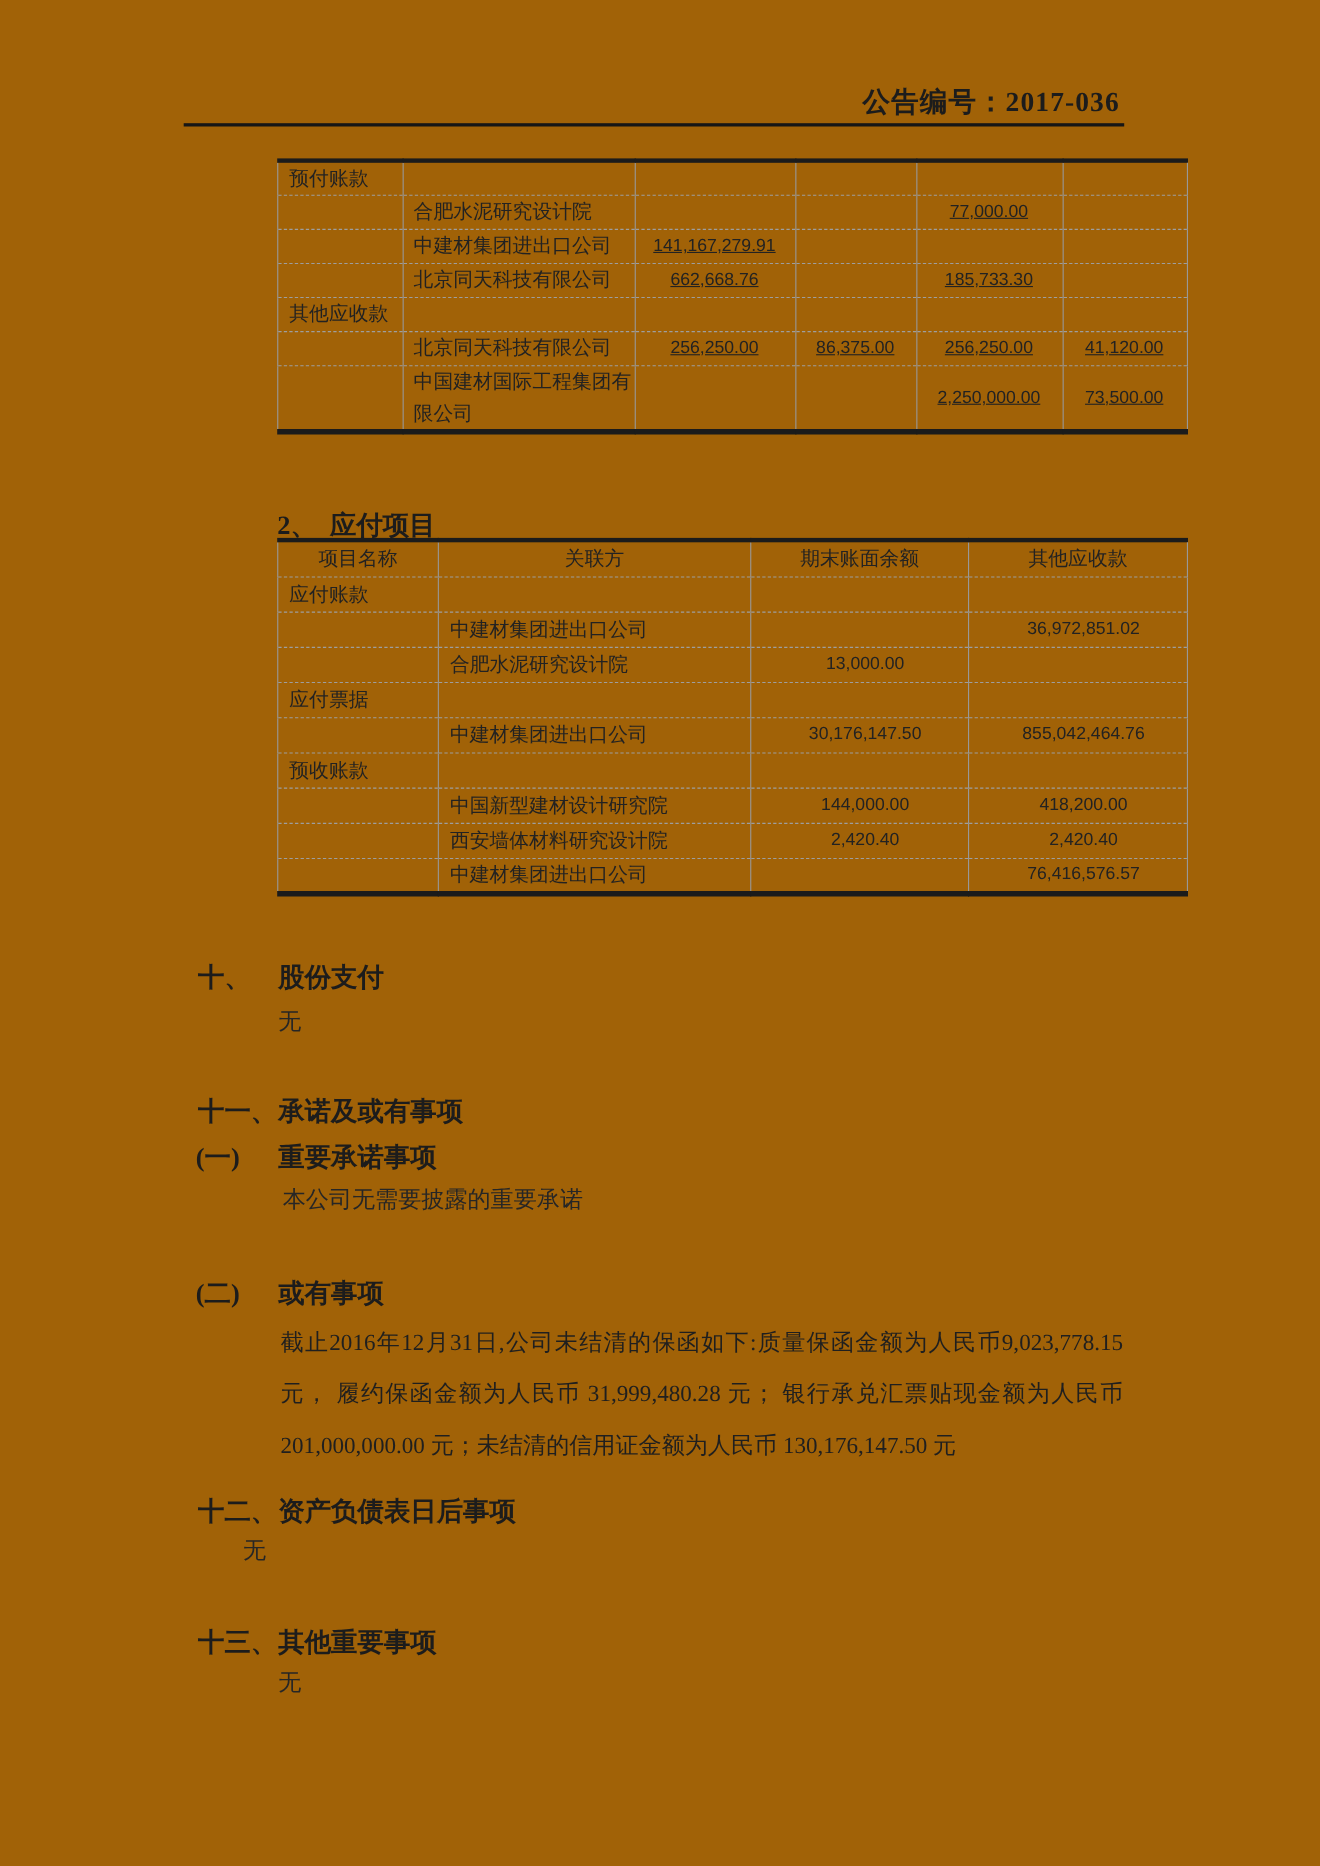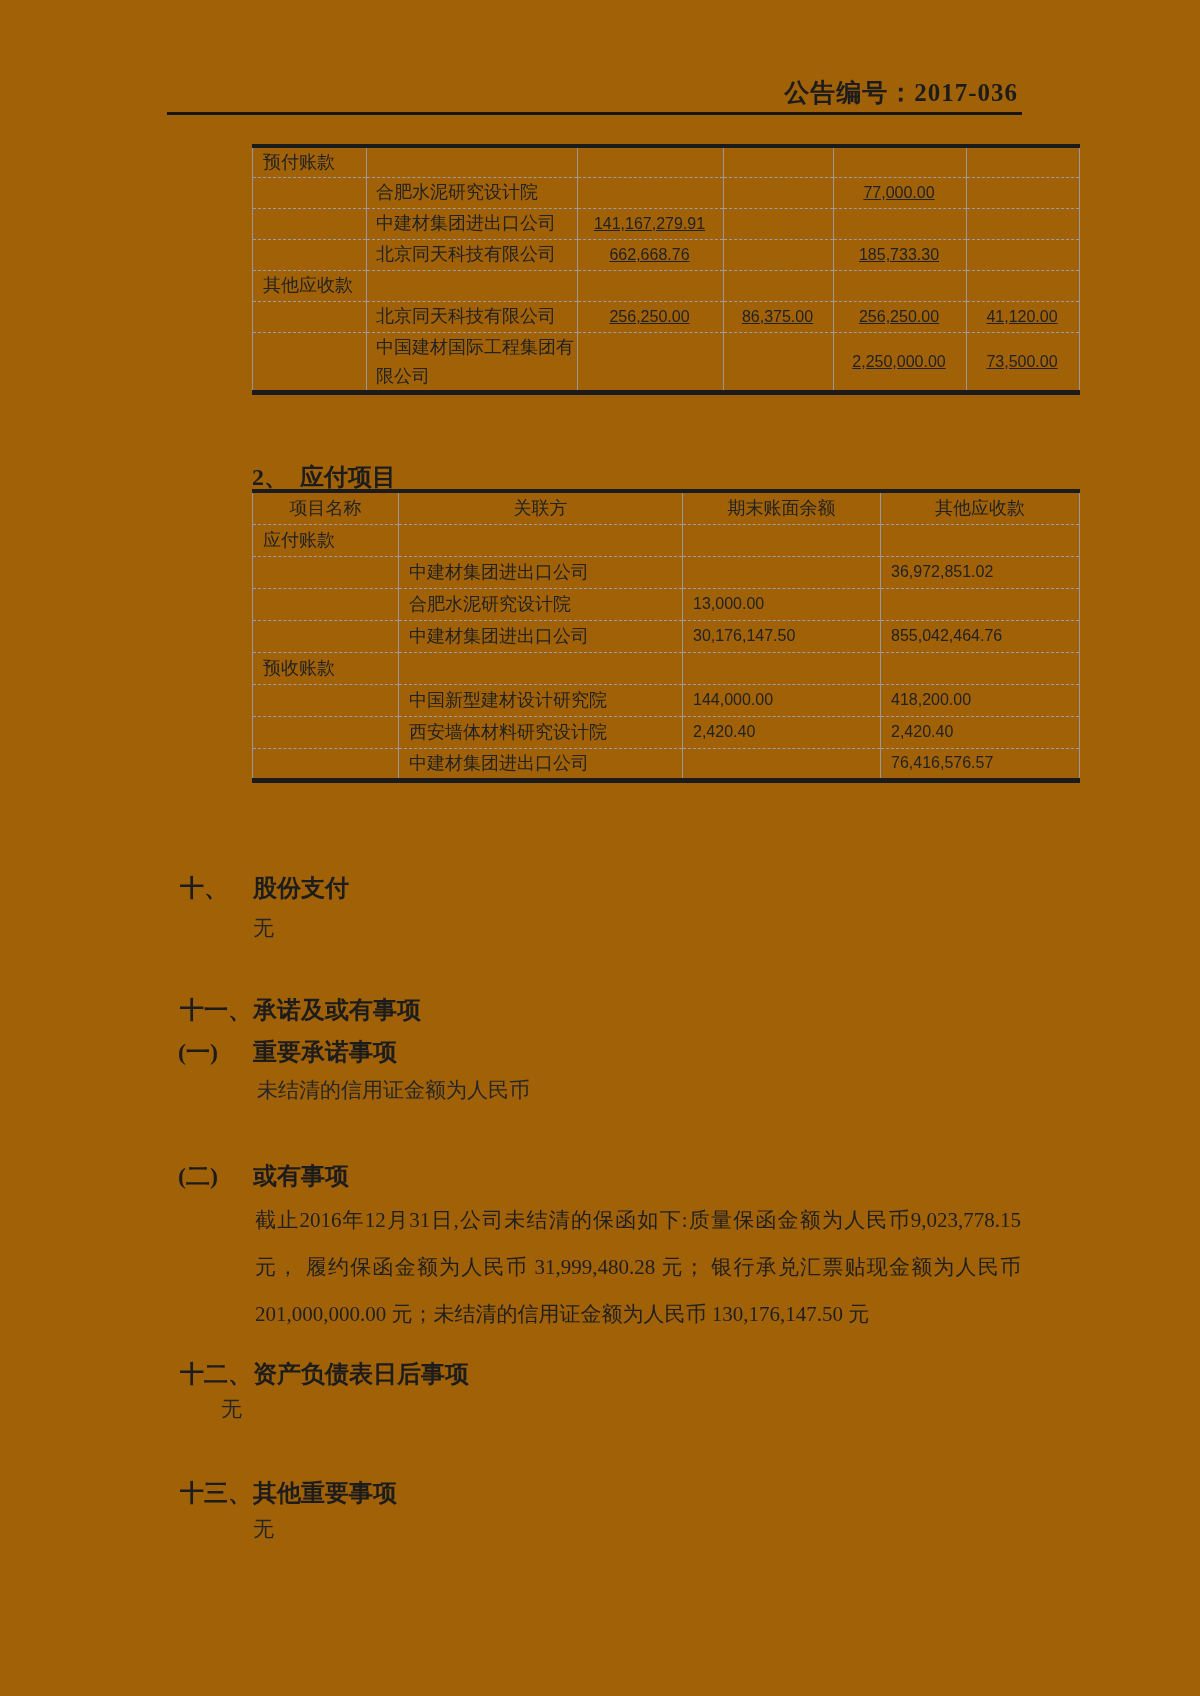--- a/index.html
+++ b/index.html
@@ -32,21 +32,21 @@
   #t1 td:nth-child(2){padding-left:9px;padding-right:1px;}
   #t1 td:nth-child(n+3){
     text-align:center;padding-right:12px;font-size:16px;
     font-family:"Liberation Sans","DejaVu Sans",sans-serif;
     text-decoration:underline;
   }
   
   #t2{left:252px;top:489px;width:827px;}
   #t2 tr{height:32px;}
   #t2 td:nth-child(n+3){
-    text-align:left;padding-right:0;font-size:16px;
+    text-align:center;padding-right:0;font-size:16px;
     font-family:"Liberation Sans","DejaVu Sans",sans-serif;
   }
   #t2 tr.hdr{height:33px;}
   #t2 tr.hdr td{
     text-align:center !important;font-size:18px;padding:0 2px;
     font-family:"Liberation Serif","DejaVu Serif",serif;
     margin-left:13px;
   }
   
   .h2num{
@@ -166,20 +166,26 @@
           <td></td>
           <td>36,972,851.02</td>
         </tr>
         <tr>
           <td></td>
           <td>合肥水泥研究设计院</td>
           <td>13,000.00</td>
           <td></td>
         </tr>
         <tr>
+          <td>应付票据</td>
+          <td></td>
+          <td></td>
+          <td></td>
+        </tr>
+        <tr>
           <td></td>
           <td>中建材集团进出口公司</td>
           <td>30,176,147.50</td>
           <td>855,042,464.76</td>
         </tr>
         <tr>
           <td>预收账款</td>
           <td></td>
           <td></td>
           <td></td>
@@ -213,21 +219,21 @@
 
   <div class="sec" style="top:994px">
     <span>十一、</span>
     <span class="t">承诺及或有事项</span>
   </div>
 
   <div class="sec" style="top:1036px;left:178px">
     <span>(一)</span>
     <span class="t" style="left:75px">重要承诺事项</span>
   </div>
-  <div class="body" style="left:257px;top:1076px">未结清的信用证金额为人民币</div>
+  <div class="body" style="left:257px;top:1076px">本公司无需要披露的重要承诺</div>
 
   <div class="sec" style="top:1160px;left:178px">
     <span>(二)</span>
     <span class="t" style="left:75px">或有事项</span>
   </div>
   <div class="para">截止2016年12月31日,公司未结清的保函如下:质量保函金额为人民币9,023,778.15元， 履约保函金额为人民币 31,999,480.28 元； 银行承兑汇票贴现金额为人民币201,000,000.00 元；未结清的信用证金额为人民币 130,176,147.50 元</div>
 
   <div class="sec" style="top:1358px">
     <span>十二、</span>
     <span class="t">资产负债表日后事项</span>

